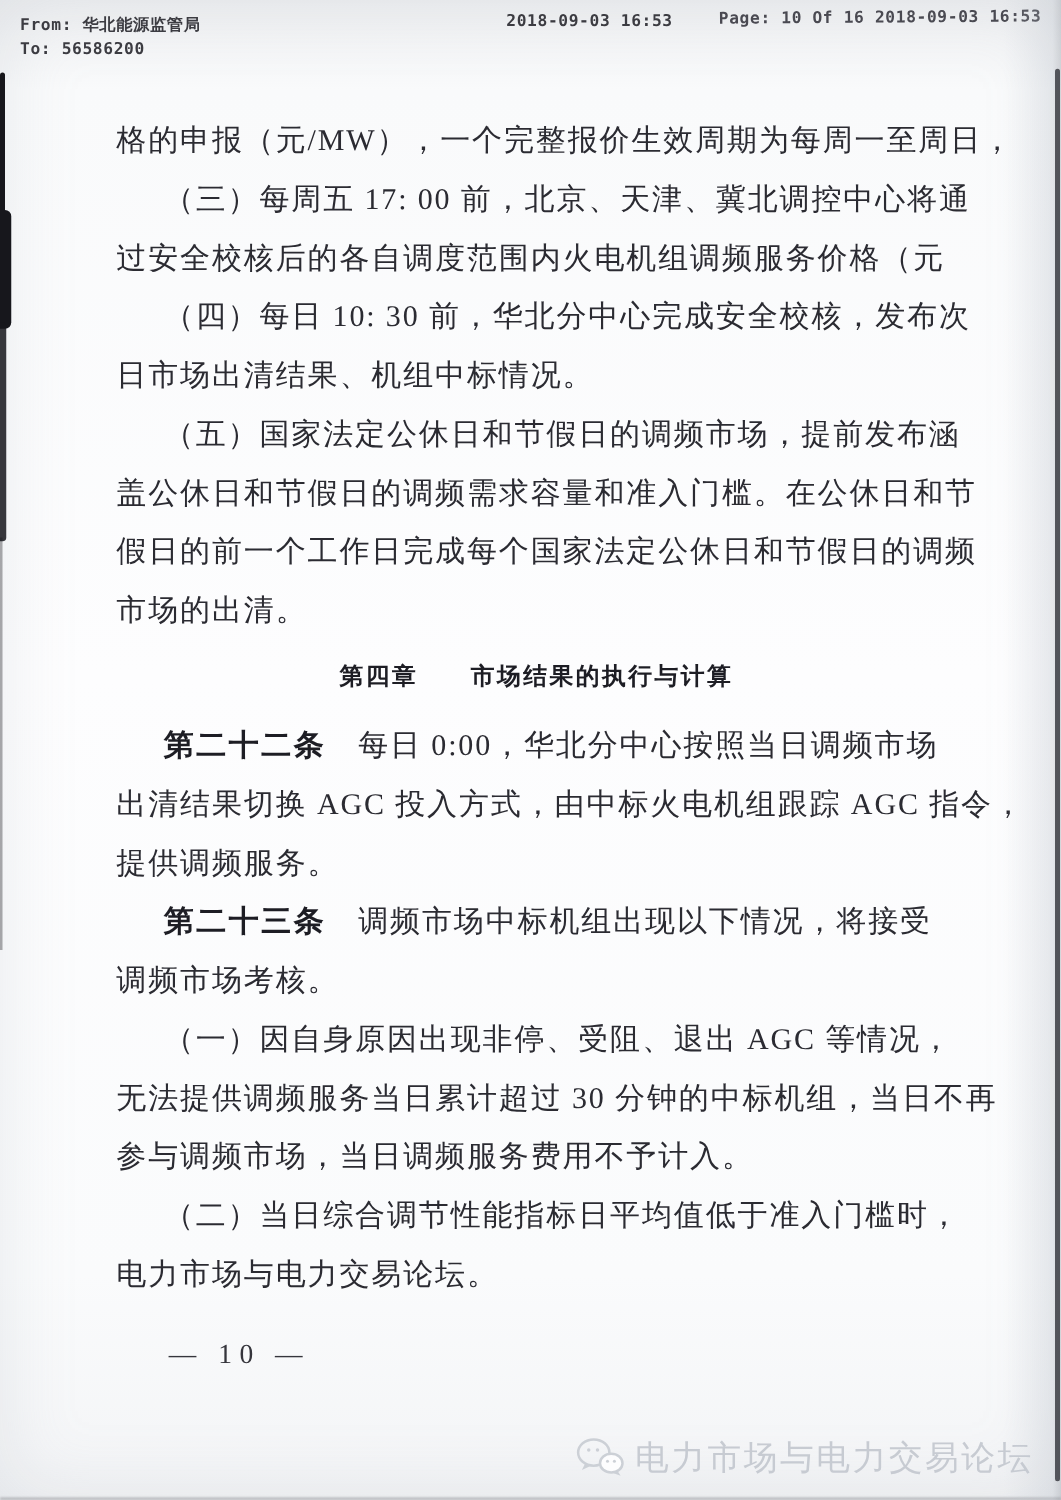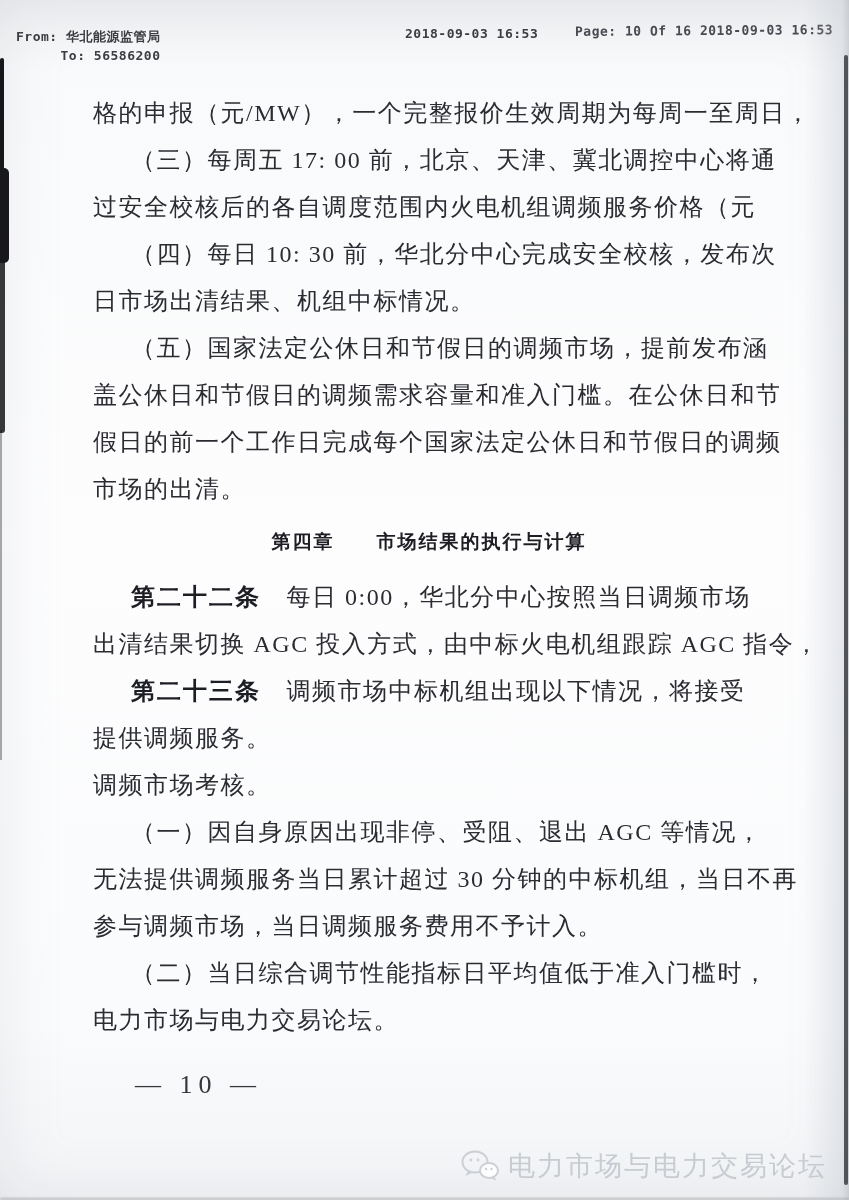--- a/index.html
+++ b/index.html
@@ -27,38 +27,38 @@
   
   .edge { position: absolute; background: #17171c; }
   .edge-left-a  { left: 0; top: 58px;  width: 4px;  height: 115px; border-radius: 2px; filter: blur(0.4px); }
   .edge-left-b  { left: 0; top: 168px; width: 9px;  height: 95px;  border-radius: 0 5px 5px 0; filter: blur(0.4px); }
   .edge-left-c  { left: 0; top: 258px; width: 5px;  height: 175px; border-radius: 0 3px 3px 0; opacity: .85; filter: blur(0.4px); }
   .edge-left-d  { left: 0; top: 430px; width: 2px;  height: 330px; opacity: .35; filter: blur(0.6px); }
   .edge-right-a { right: 1px; top: 55px; width: 4px; height: 1130px; border-radius: 2px; opacity: .9; filter: blur(0.3px); }
   .edge-bottom  { left: 0; bottom: 0; width: 100%; height: 2px; opacity: .25; filter: blur(0.8px); }
 
   
-  .fax-header { position: absolute; top: 16px; left: 0; width: 100%; height: 60px;
+  .fax-header { position: absolute; top: 0; left: 0; width: 100%; height: 60px;
     font-family: "DejaVu Sans Mono", "Liberation Mono", monospace;
-    font-weight: bold; color: #3c3c42; font-size: 13px; text-align: right; }
+    font-weight: bold; color: #3c3c42; font-size: 13px; }
   .fax-from { position: absolute; left: 16px; top: 11px; line-height: 19px; letter-spacing: 0.5px; }
   .fax-datetime { position: absolute; left: 371px; top: 10px; letter-spacing: 0.5px; margin-left: 34px; }
   .fax-pageinfo { position: absolute; right: 16px; top: 7px; letter-spacing: 0.5px; color: #4a4a52; transform: rotate(-0.4deg); }
 
   
   .doc-body { position: absolute; left: 93px; top: 90px; width: 672px; color: #2b2b32; }
   .line { font-size: 24px; line-height: 47px; letter-spacing: 1.5px; white-space: nowrap; }
   .line.indent { text-indent: 38px; }
   .line b { font-weight: bold; color: #1d1d24; letter-spacing: 2px; }
   .line.heading {
     font-weight: bold; text-align: center; color: #1d1d24;
     font-size: 19px; letter-spacing: 2px; margin: 5px 0 9px 0;
     font-family: "Liberation Sans", "DejaVu Sans", sans-serif;
   }
-  .page-number { margin-top: 26px; padding-left: 42px; font-size: 26px; letter-spacing: 6px; color: #35353c; }
+  .page-number { margin-top: 26px; padding-left: 42px; font-size: 22px; letter-spacing: 6px; color: #35353c; }
 
   
   .watermark { position: absolute; right: 22px; bottom: 16px; display: flex; align-items: center; gap: 8px;
     color: #c7cbd2; font-size: 27px; letter-spacing: 2px;
     font-family: "Liberation Sans", "DejaVu Sans", sans-serif; }
   .watermark svg { display: block; }
 </style>
 </head>
 <body>
 
@@ -87,22 +87,22 @@
         <div class="line">过安全校核后的各自调度范围内火电机组调频服务价格（元</div>
         <div class="line indent">（四）每日 10: 30 前，华北分中心完成安全校核，发布次</div>
         <div class="line">日市场出清结果、机组中标情况。</div>
         <div class="line indent">（五）国家法定公休日和节假日的调频市场，提前发布涵</div>
         <div class="line">盖公休日和节假日的调频需求容量和准入门槛。在公休日和节</div>
         <div class="line">假日的前一个工作日完成每个国家法定公休日和节假日的调频</div>
         <div class="line">市场的出清。</div>
         <div class="line heading">第四章　　市场结果的执行与计算</div>
         <div class="line indent"><b>第二十二条</b>　每日 0:00，华北分中心按照当日调频市场</div>
         <div class="line">出清结果切换 AGC 投入方式，由中标火电机组跟踪 AGC 指令，</div>
+        <div class="line">提供调频服务。</div>
         <div class="line indent"><b>第二十三条</b>　调频市场中标机组出现以下情况，将接受</div>
-        <div class="line">提供调频服务。</div>
         <div class="line">调频市场考核。</div>
         <div class="line indent">（一）因自身原因出现非停、受阻、退出 AGC 等情况，</div>
         <div class="line">无法提供调频服务当日累计超过 30 分钟的中标机组，当日不再</div>
         <div class="line">参与调频市场，当日调频服务费用不予计入。</div>
         <div class="line indent">（二）当日综合调节性能指标日平均值低于准入门槛时，</div>
         <div class="line">电力市场与电力交易论坛。</div>
       </div>
     <div class="page-number">— 10 —</div>
   </div>
 

